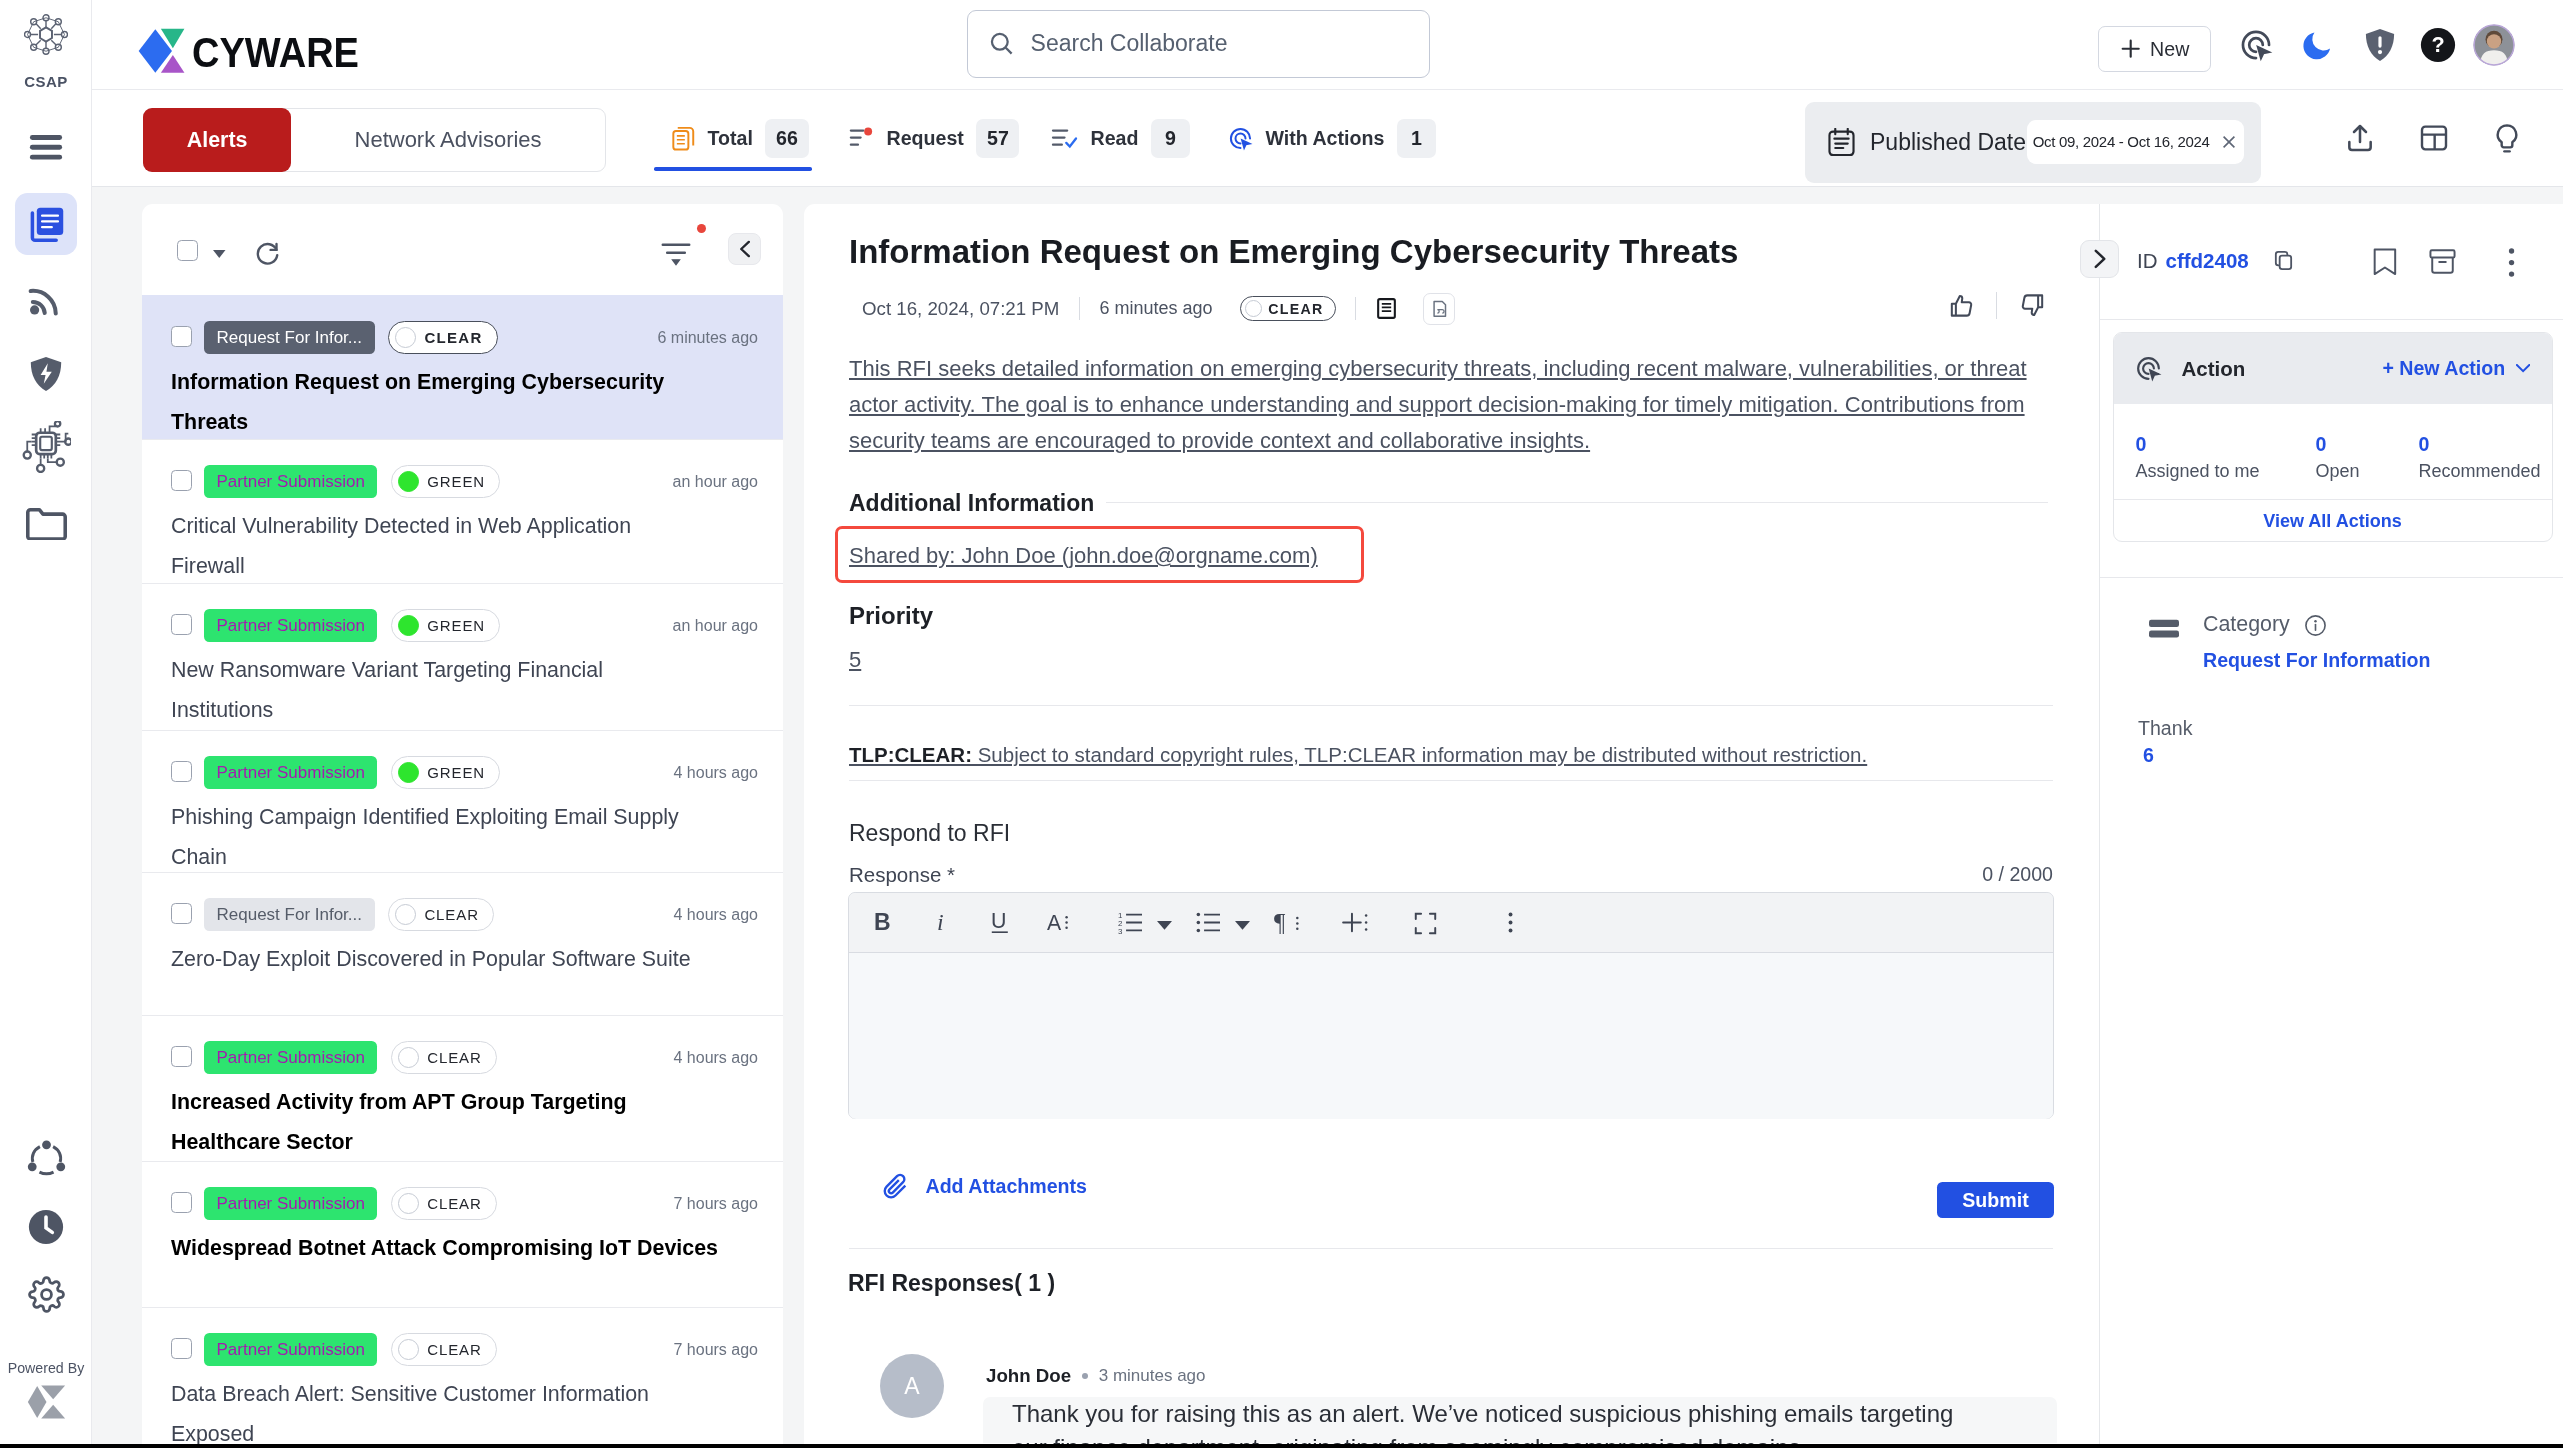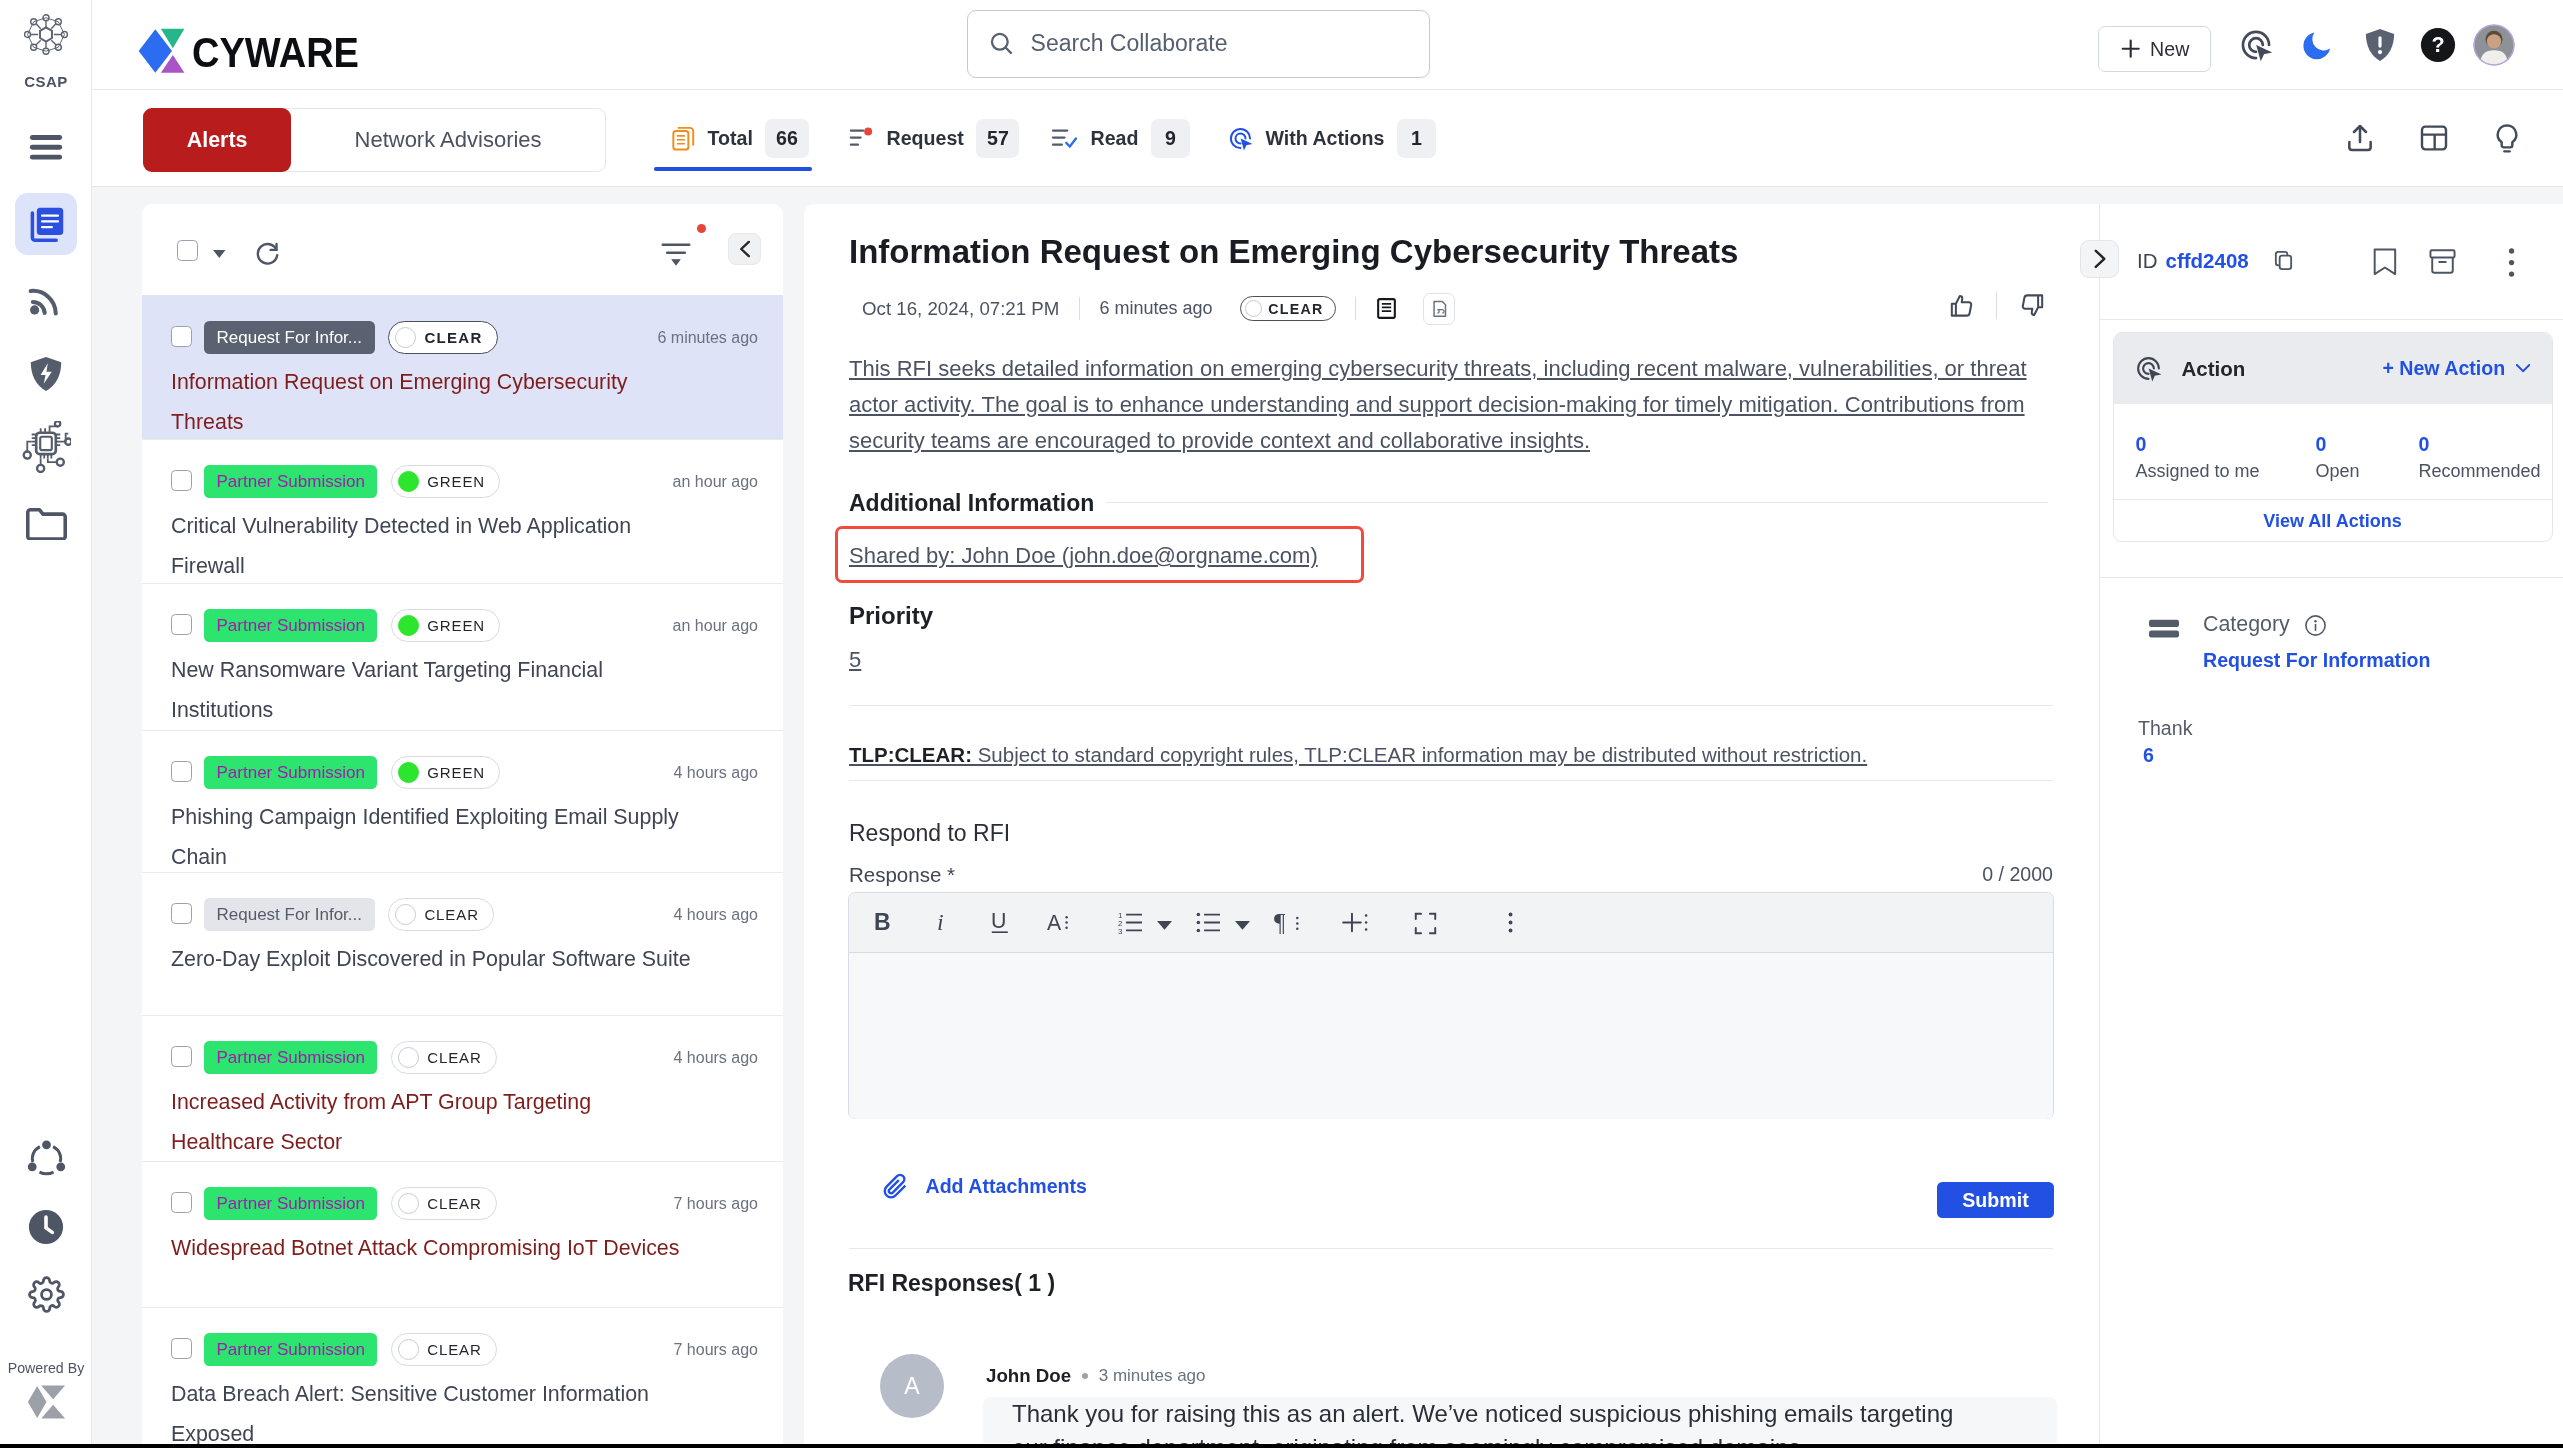--- a/index.html
+++ b/index.html
@@ -40,21 +40,21 @@
 .item .row1 { position:absolute; left:29px; right:25px; top:25px; height:33px; display:flex; align-items:center; }
 .pill-dark { background:#5a6170; color:#fff; border-radius:5.3px; font-size:17px; height:33px; display:flex; align-items:center; padding:0 12.5px; }
 .pill-grey { background:#e3e5ea; color:#555c69; border-radius:5.3px; font-size:17px; height:33px; display:flex; align-items:center; padding:0 12.5px; }
 .pill-green { background:#2de46f; color:#a21caf; border-radius:5.3px; font-size:17px; height:33px; display:flex; align-items:center; padding:0 12.5px; }
 .pill-tlp { background:#fff; border:0.9px solid #494f5b; border-radius:17px; height:33px; display:flex; align-items:center; padding:0 14.2px 0 6.2px; gap:8px; font-size:15px; font-weight:700; color:#23262d; letter-spacing:1.3px; margin-left:13.3px; }
 .pill-tlp.lt { border-color:#d7dae0; font-weight:400; letter-spacing:0.9px; }
 .pill-tlp .cir { width:21.4px; height:21.4px; border-radius:50%; background:#fff; border:0.9px solid #c6cbd4; }
 .pill-tlp .cir.grn { background:#2ee52e; border-color:#2ee52e; }
 .item .ago { margin-left:auto; font-size:16px; color:#6a7280; }
 .item .ttl { position:absolute; left:29px; right:25px; top:66px; font-size:21.4px; line-height:40px; color:#3f4553; }
-.item .ttl.bold { font-weight:400; color:#7f1d1d; }
+.item .ttl.bold { font-weight:700; color:#000000; }
 .item .icb { position:absolute; left:29px; top:30px; }
 
 
 #main { position:absolute; left:804px; top:204px; width:1295px; height:1240px; background:#fff; border-radius:10.7px 0 0 0; }
 .mtitle { position:absolute; left:45px; top:227px; font-size:33px; font-weight:700; color:#191c22; }
 .hdiv { position:absolute; background:#e7e8ec; height:0.9px; }
 .sechead { position:absolute; left:45px; font-weight:700; font-size:23px; color:#1d2026; }
 .body-grey { color:#4b5261;text-decoration:underline; }
 
 
@@ -299,20 +299,32 @@
   </div>
   <div class="tab" style="left:1136px">
     <svg width="25" height="25" viewBox="0 0 24 24" fill="none" stroke="#2250e2" stroke-width="1.9" stroke-linecap="round">
       <path d="M21.2 12 A 9.2 9.2 0 1 0 12 21.2"></path>
       <path d="M16.8 12 A 4.8 4.8 0 1 0 12 16.8"></path>
       <path d="M13.2 13.2 L15.5 21.5 L17.2 17.8 L21.3 17 Z" fill="#2250e2" stroke-width="1.4"></path>
     </svg>
     <b>With Actions</b>
     <div class="chip">1</div>
   </div>
+  <div id="pubdate">
+    <svg style="margin-left:23px" width="27" height="28.5" viewBox="0 0 30 32" fill="none" stroke="#23262d" stroke-width="2.4">
+      <rect x="1.5" y="4" width="27" height="26.5" rx="4"></rect>
+      <path d="M8 1 V7 M22 1 V7 M7 12 H23 M8 17.5 H22 M8 22.5 H17" stroke-linecap="round"></path>
+    </svg>
+    <div style="margin-left:15px;font-size:23px;color:#23262d">Published Date</div>
+    <div id="pubpill">Oct 09, 2024 - Oct 16, 2024
+      <svg width="18" height="18" viewBox="0 0 20 20" stroke="#5e6676" stroke-width="1.8">
+          <path d="M4 4 L16 16 M16 4 L4 16"></path>
+        </svg>
+    </div>
+  </div>
 
   <div class="tab" style="left:2252px">
     <svg width="32" height="32" viewBox="0 0 24 24" fill="none" stroke="#434a59" stroke-width="1.9" stroke-linecap="round" stroke-linejoin="round">
         <path d="M12 15 V3 M7.5 7.5 L12 3 L16.5 7.5"></path>
         <path d="M4 15 V19 A2 2 0 0 0 6 21 H18 A2 2 0 0 0 20 19 V15"></path>
       </svg>
   </div>
   <div class="tab" style="left:2325px">
     <svg width="34" height="32" viewBox="0 0 24 24" fill="none" stroke="#434a59" stroke-width="1.8">
         <rect x="3" y="3.5" width="18" height="17" rx="2.5"></rect>

